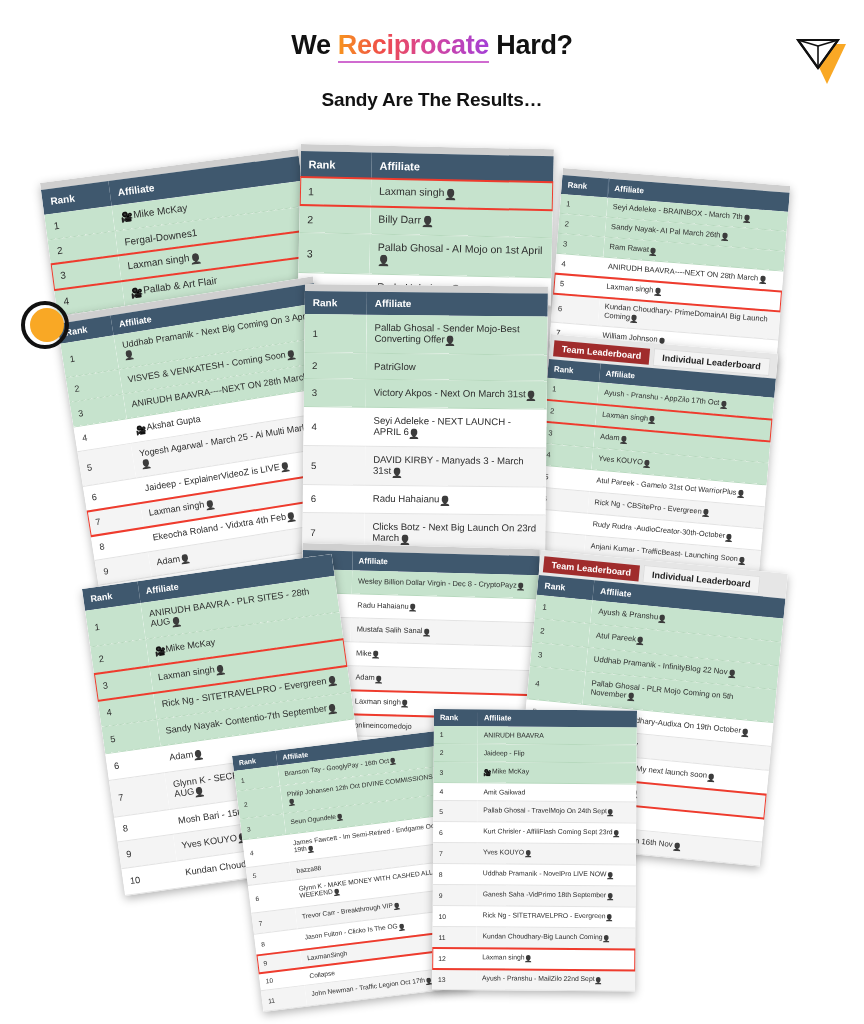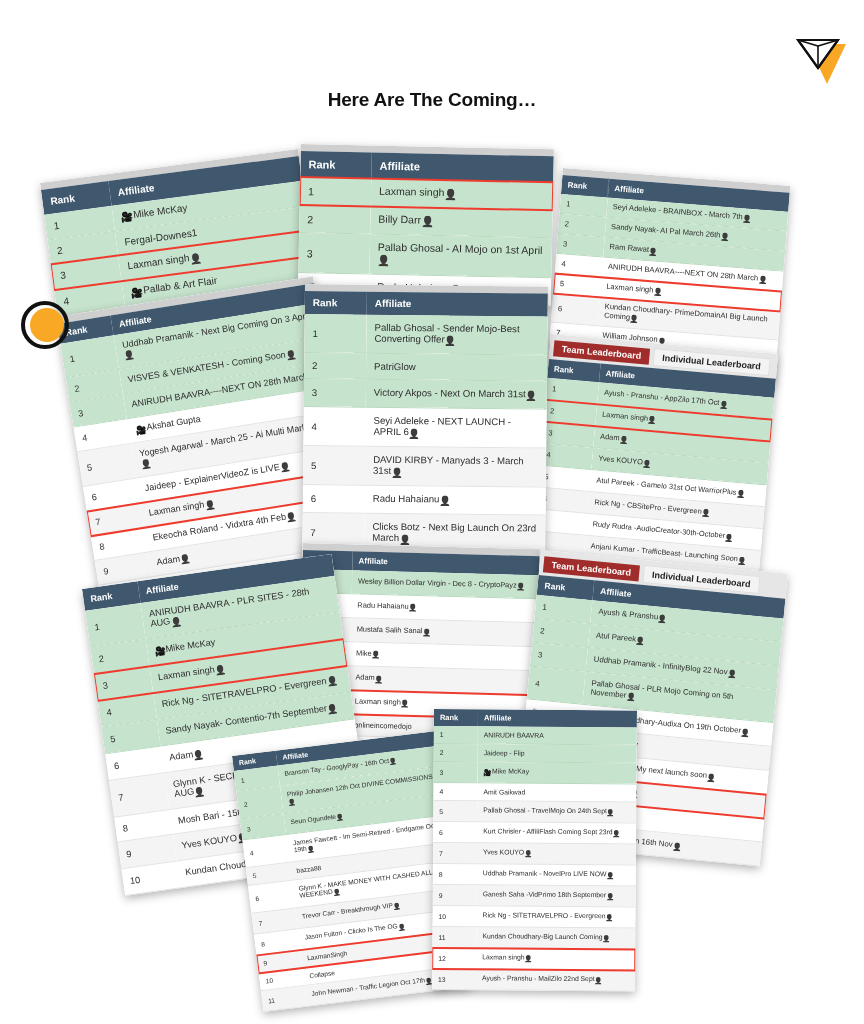--- a/index.html
+++ b/index.html
@@ -68,21 +68,24 @@
   }
   .tab-b{
     display:inline-block;background:#f3f3f3;color:#222;font-weight:bold;
     padding:3px 8px;font-size:9px;margin-left:4px;border:1px solid #ddd;
   }
 </style>
 </head>
 <body>
 
 <div class="header">
-  <div class="subtitle">Here Are The Coming…</div>
+  <div class="title">
+    <span>We </span><span class="grad">Reciprocate</span><span> Hard?</span>
+  </div>
+  <div class="subtitle">Sandy Are The Results…</div>
 </div>
 
 <div class="logo">
   <svg width="56" height="62" viewBox="0 0 56 62">
     <polygon points="14,18 52,18 33,58" fill="#f9a825"></polygon>
     <polygon points="4,14 44,14 24,42" fill="#ffffff" stroke="#111" stroke-width="2.2"></polygon>
     <line x1="4" y1="14" x2="24" y2="42" stroke="#111" stroke-width="2"></line>
     <line x1="44" y1="14" x2="24" y2="42" stroke="#111" stroke-width="2"></line>
     <line x1="24" y1="20" x2="24" y2="42" stroke="#111" stroke-width="1.6"></line>
     <line x1="4" y1="14" x2="24" y2="20" stroke="#111" stroke-width="1.6"></line>

